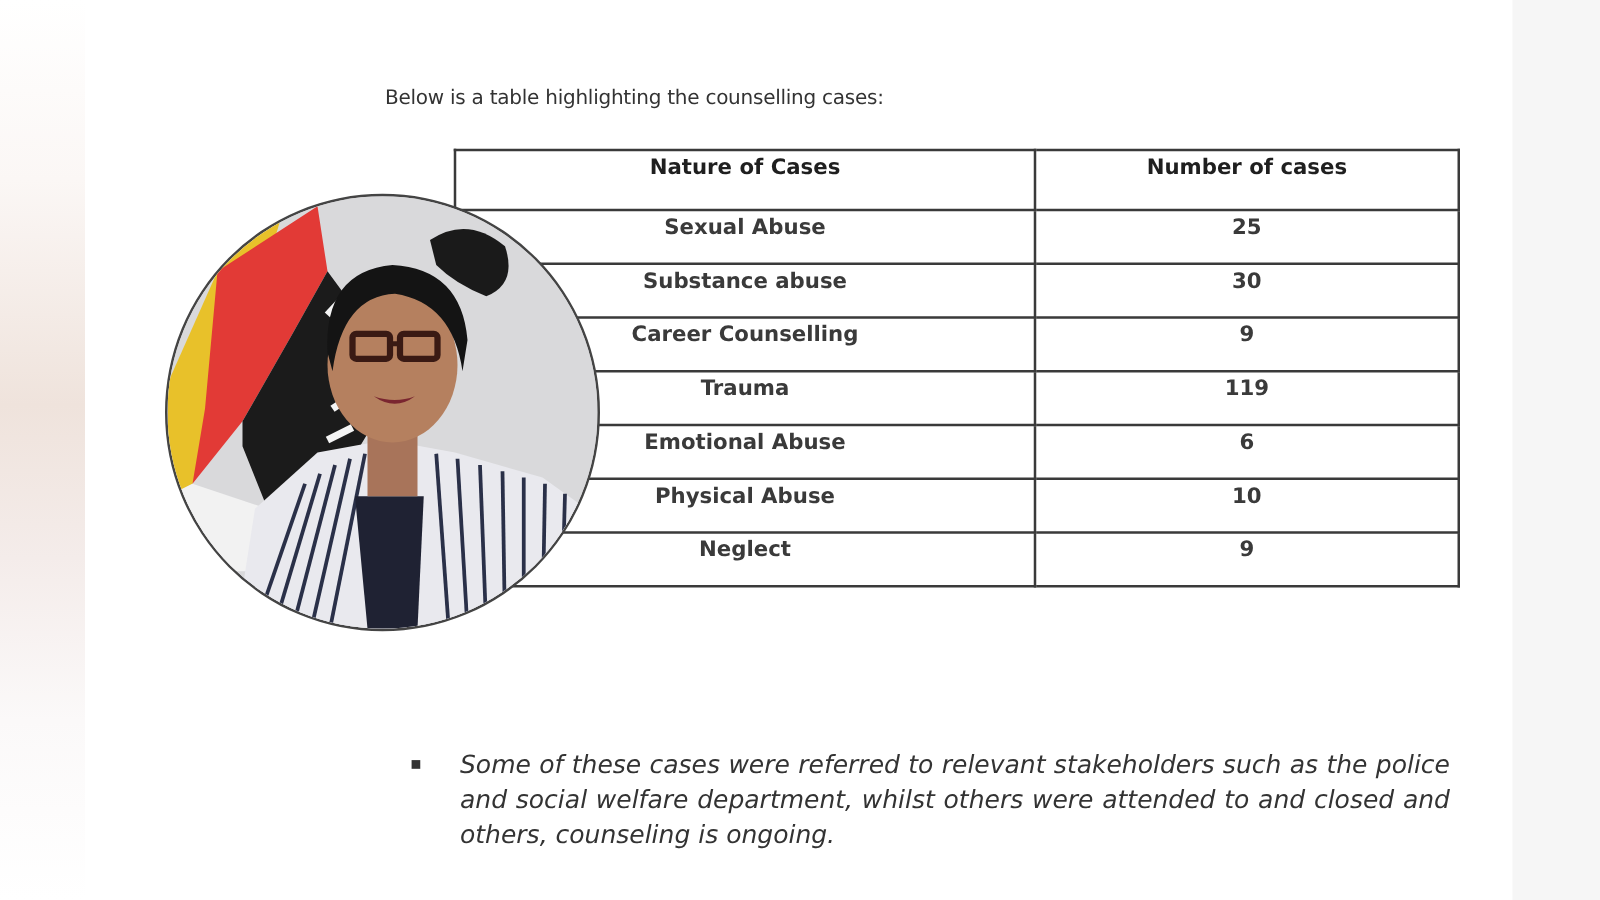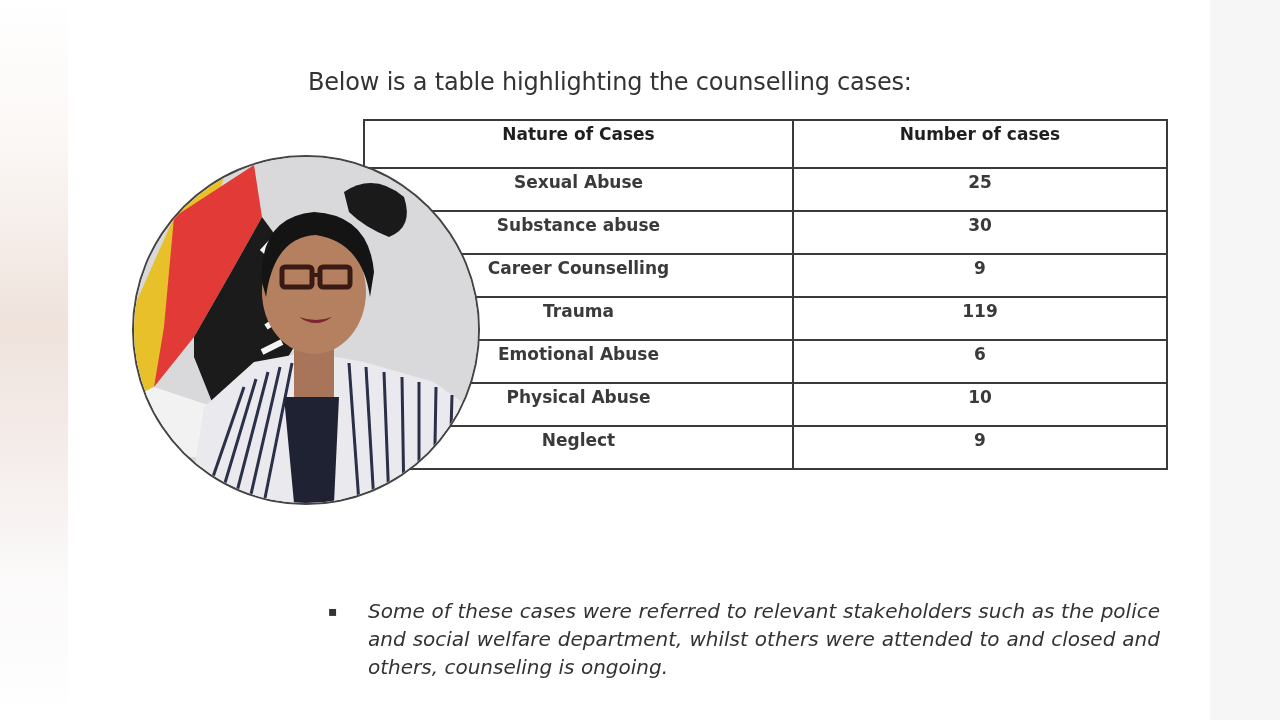--- a/index.html
+++ b/index.html
@@ -12,34 +12,34 @@
     .side-left {
       position: absolute; left: 0; top: 0; width: 68px; height: 720px;
       background: linear-gradient(180deg, #ffffff 0%, #fbf7f5 20%, #efe3dc 45%, #f4ecea 62%, #fbf9f9 80%, #ffffff 100%);
     }
     .side-right {
       position: absolute; right: 0; top: 0; width: 70px; height: 720px;
       background: #f6f6f6;
     }
     .intro {
       position: absolute; left: 308px; top: 68px;
-      font-size: 24px; color: #333; letter-spacing: -0.2px;
+      font-size: 16px; color: #333; letter-spacing: -0.2px;
     }
     table.cases {
       position: absolute; left: 363px; top: 119px;
       width: 805px; border-collapse: collapse;
       font-size: 17px; color: #3a3a3a;
     }
     table.cases th, table.cases td {
       border: 2px solid #3a3a3a;
       text-align: center; vertical-align: top;
       height: 43px; padding: 3px 0 0 0; box-sizing: border-box; font-weight: bold;
     }
     table.cases th { font-weight: bold; color: #1f1f1f; font-size: 17px; height: 48px; }
-    table.cases th:first-child, table.cases td:first-child { width: 429px; }
+    table.cases th:first-child, table.cases td:first-child { width: 464px; }
     .bullet-block {
       position: absolute; left: 322px; top: 597px; width: 838px;
       font-size: 20px; line-height: 28px; color: #333;
       display: flex;
     }
     .bullet-dot { width: 40px; font-size: 14px; line-height: 28px; padding-left: 6px; }
     .bullet-text { flex: 1; text-align: justify; font-style: italic; }
     .portrait {
       position: absolute; left: 132px; top: 155px; width: 348px; height: 350px;
       border-radius: 50%; overflow: hidden;

